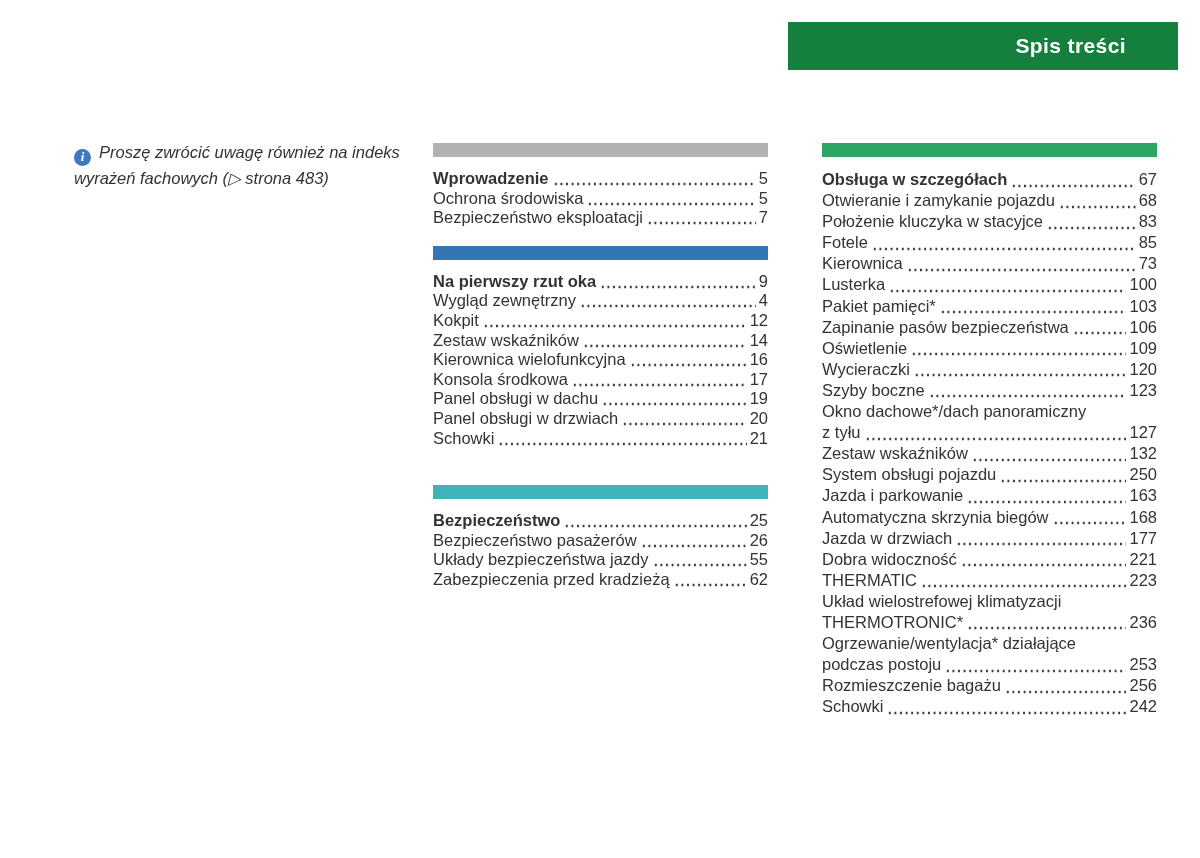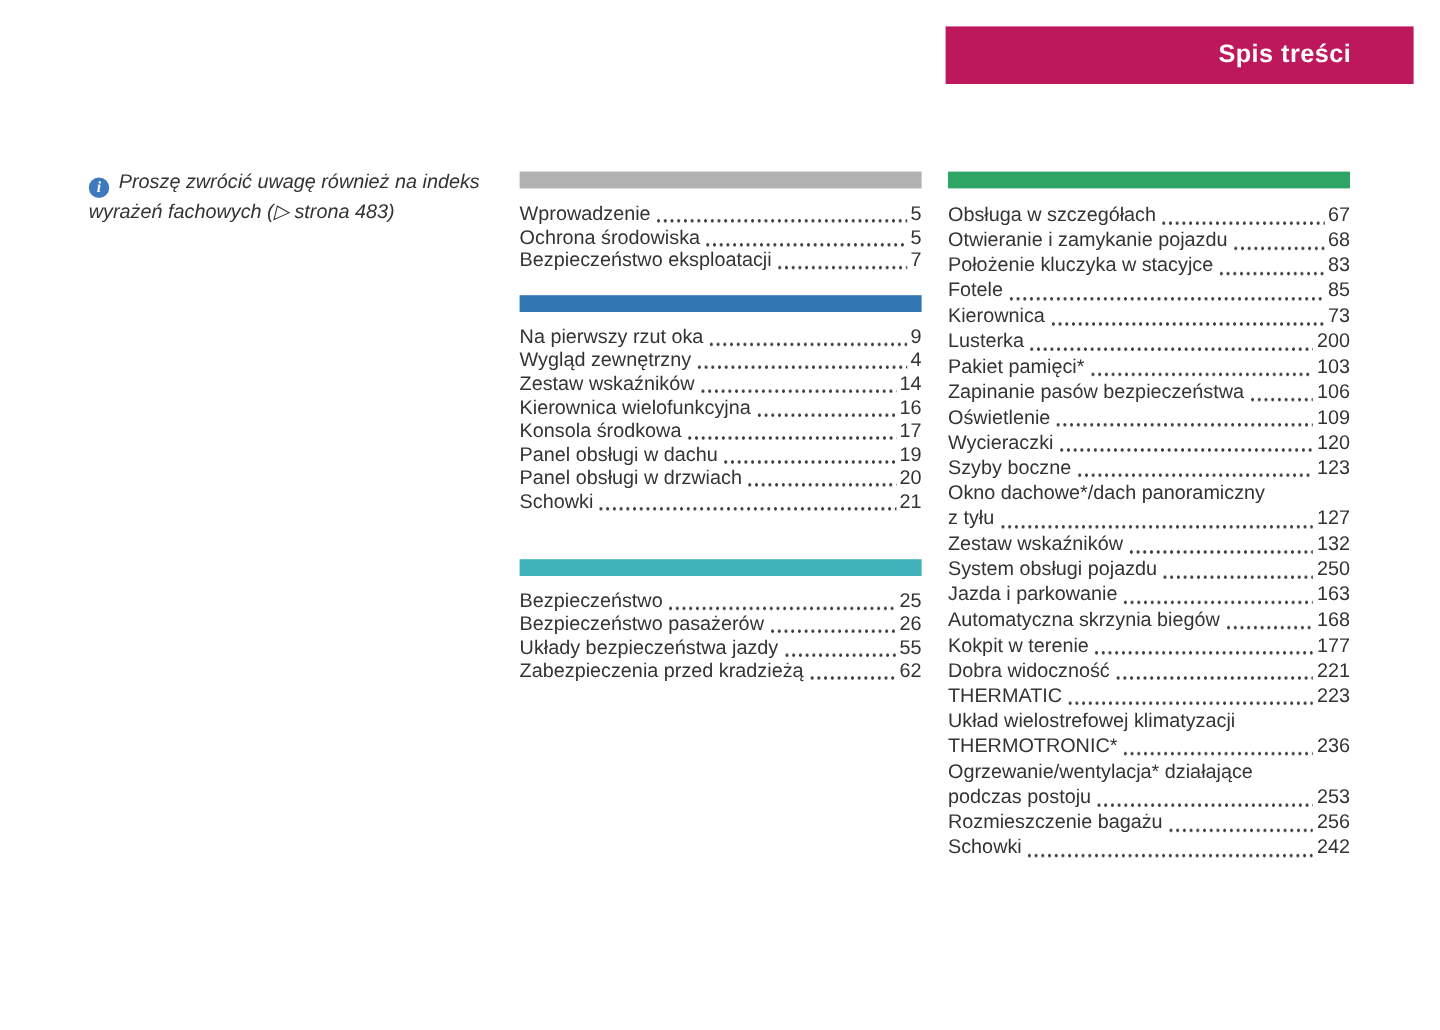--- a/index.html
+++ b/index.html
@@ -11,21 +11,21 @@
     color: #333333;
     position: relative;
     overflow: hidden;
   }
 
   
   .header-bar {
     position: absolute;
     left: 788px; top: 22px;
     width: 390px; height: 48px;
-    background: #be185d;
+    background: #15803d;
     display: flex; align-items: center; justify-content: flex-end;
     padding-right: 52px;
   }
   .header-bar .title {
     color: #ffffff;
     font-weight: bold;
     font-size: 21px;
     letter-spacing: 0.4px;
   }
 
@@ -54,38 +54,38 @@
     vertical-align: -3px;
   }
 
   
   .col {
     position: absolute;
     top: 143px;
     width: 335px;
   }
   .col-middle { left: 433px; }
-  .col-right  { left: 790px; }
+  .col-right  { left: 822px; }
 
   .section-bar { height: 14px; margin-bottom: 12px; }
 
   .col-middle .section:nth-child(2) { margin-top: 18px; text-align: right; }
   .col-middle .section:nth-child(3) { margin-top: 37px; }
 
   .toc-row {
     display: flex;
     align-items: baseline;
     font-size: 16.5px;
     color: #333333;
   }
   .col-middle .toc-row { line-height: 19.6px; }
   .col-right  .toc-row { line-height: 21.1px; }
 
   .toc-row .label { white-space: nowrap; }
-  .toc-row.bold .label { font-weight: normal; }
+  .toc-row.bold .label { font-weight: bold; }
 
   .leader {
     flex: 1 1 auto;
     align-self: stretch;
     min-width: 12px;
     margin-left: 4px;
     margin-right: 3px;
     background-image: radial-gradient(circle, #3c3c3c 1.05px, transparent 1.45px);
     background-size: 5.6px 5.6px;
     background-repeat: repeat-x;
@@ -131,20 +131,25 @@
           <span class="label">Na pierwszy rzut oka</span>
           <span class="leader"></span>
           <span class="page-num">9</span>
         </div>
         <div class="toc-row">
           <span class="label">Wygląd zewnętrzny</span>
           <span class="leader"></span>
           <span class="page-num">4</span>
         </div>
         <div class="toc-row">
+          <span class="label">Kokpit</span>
+          <span class="leader"></span>
+          <span class="page-num">12</span>
+        </div>
+        <div class="toc-row">
           <span class="label">Zestaw wskaźników</span>
           <span class="leader"></span>
           <span class="page-num">14</span>
         </div>
         <div class="toc-row">
           <span class="label">Kierownica wielofunkcyjna</span>
           <span class="leader"></span>
           <span class="page-num">16</span>
         </div>
         <div class="toc-row">
@@ -216,21 +221,21 @@
           <span class="page-num">85</span>
         </div>
         <div class="toc-row">
           <span class="label">Kierownica</span>
           <span class="leader"></span>
           <span class="page-num">73</span>
         </div>
         <div class="toc-row">
           <span class="label">Lusterka</span>
           <span class="leader"></span>
-          <span class="page-num">200</span>
+          <span class="page-num">100</span>
         </div>
         <div class="toc-row">
           <span class="label">Pakiet pamięci*</span>
           <span class="leader"></span>
           <span class="page-num">103</span>
         </div>
         <div class="toc-row">
           <span class="label">Zapinanie pasów bezpieczeństwa</span>
           <span class="leader"></span>
           <span class="page-num">106</span>
@@ -272,21 +277,21 @@
           <span class="label">Jazda i parkowanie</span>
           <span class="leader"></span>
           <span class="page-num">163</span>
         </div>
         <div class="toc-row">
           <span class="label">Automatyczna skrzynia biegów</span>
           <span class="leader"></span>
           <span class="page-num">168</span>
         </div>
         <div class="toc-row">
-          <span class="label">Kokpit w terenie</span>
+          <span class="label">Jazda w drzwiach</span>
           <span class="leader"></span>
           <span class="page-num">177</span>
         </div>
         <div class="toc-row">
           <span class="label">Dobra widoczność</span>
           <span class="leader"></span>
           <span class="page-num">221</span>
         </div>
         <div class="toc-row">
           <span class="label">THERMATIC</span>

